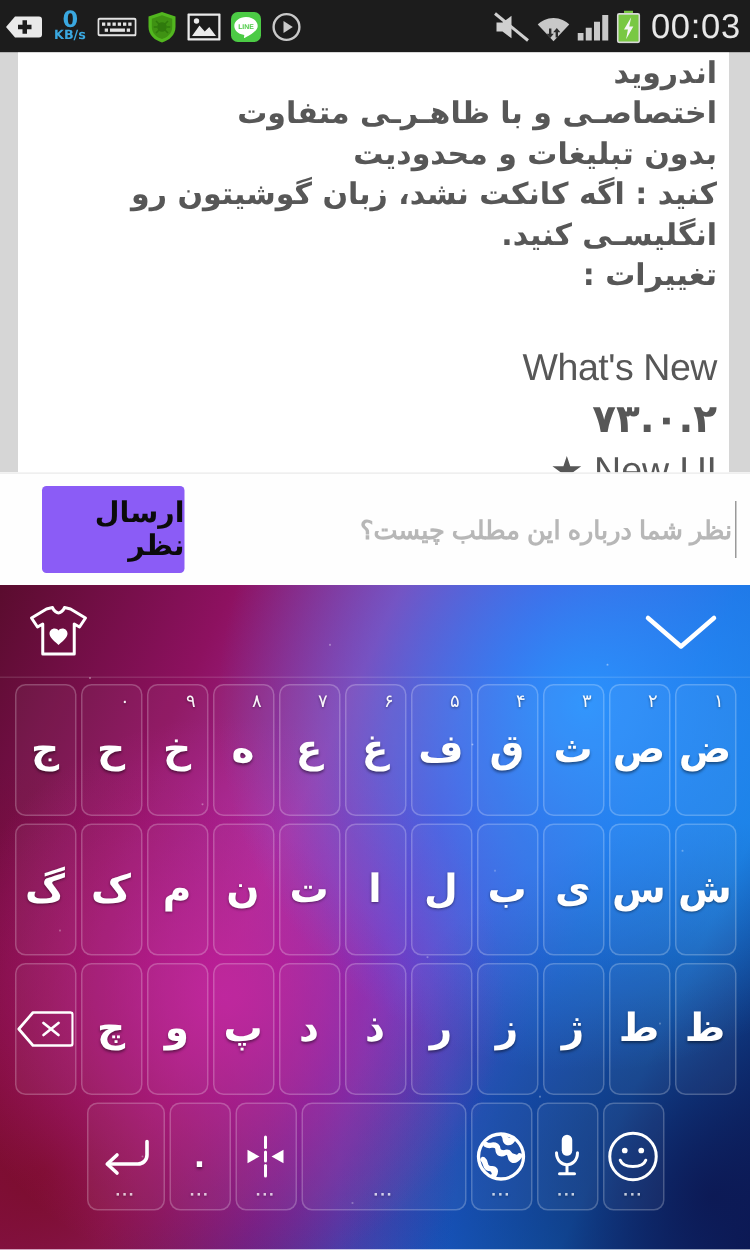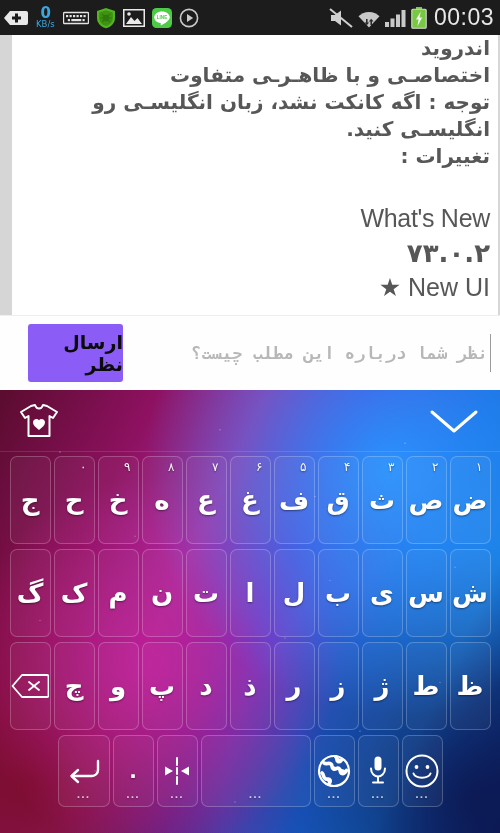--- a/index.html
+++ b/index.html
@@ -19,32 +19,32 @@
   }
   .sb-left { display:flex; align-items:center; gap:7px; flex:0 0 auto; }
   .sb-spacer { flex:1 1 auto; }
   .sb-right { display:flex; align-items:center; gap:4px; flex:0 0 auto; }
   .sb-icon { display:block; }
   .netspeed {
     display:flex; flex-direction:column; align-items:center;
     line-height:1; color:#3aa8e0; margin:0 1px;
   }
   .netspeed .n { font-size:15px; font-weight:700; letter-spacing:-.5px; }
-  .netspeed .u { font-size:8.5px; font-weight:400; margin-top:-1px; }
+  .netspeed .u { font-size:8.5px; font-weight:700; margin-top:-1px; }
   .clock {
     color:#e8e8e8; font-size:23px; font-weight:400;
     font-family:"Liberation Sans", sans-serif;
     letter-spacing:.5px; margin-left:3px; line-height:1;
   }
 
   
   .page {
     position:absolute; top:35px; left:0; width:500px; height:280px;
     background:#d6d6d6;
-    padding:0 2px 0 12px;
+    padding:0 14px 0 12px;
   }
   .card {
     background:#ffffff; width:100%; height:100%;
     overflow:hidden; position:relative;
   }
   .article {
     direction:rtl; text-align:right;
     padding:0 8px 0 6px;
     color:#575757;
     font-family:"DejaVu Sans", sans-serif;
@@ -62,21 +62,21 @@
     border-top:1px solid #efefef;
   }
   .comment-input {
     flex:1 1 auto; height:100%;
     display:flex; align-items:center; justify-content:flex-start;
     padding:0 12px 0 0; position:relative;
     direction:rtl;
   }
   .comment-input .ph {
     color:#b7b7b7; font-size:17px; font-weight:600;
-    font-family:Liberation Mono, monospace; white-space:nowrap;
+    font-family:Liberation Sans, sans-serif; white-space:nowrap;
   }
   .caret {
     position:absolute; right:9px; top:18px; width:1.5px; height:38px;
     background:#9a9a9a;
   }
   .send-btn {
     flex:0 0 auto; width:95px; height:58px; margin:0 0 0 28px;
     background:#8b5cf6; border-radius:3px;
     display:flex; align-items:center; justify-content:center;
     color:#0b0b0b; font-size:19px; font-weight:700;
@@ -265,21 +265,22 @@
     </span>
     <span class="clock">00:03</span>
   </div>
 </div>
 
 <div class="page">
   <div class="card">
     <div class="article">
       <p class="fa">اندروید</p>
       <p class="fa">اختصاصـی و با ظاهـرـی متفاوت</p>
-      <p class="fa">توجه : اگه کانکت نشد، زبان انگلیسـی رو</p>
+      <p class="fa">بدون تبلیغات و محدودیت</p>
+      <p class="fa">کنید : اگه کانکت نشد، زبان گوشیتون رو</p>
       <p class="fa">انگلیسـی کنید.</p>
       <p class="fa">تغییرات :</p>
       <p class="en">What's New</p>
       <p class="ver">۷۳.۰.۲</p>
       <p class="feat">★ New UI</p>
 
     </div>
   </div>
 </div>
 

